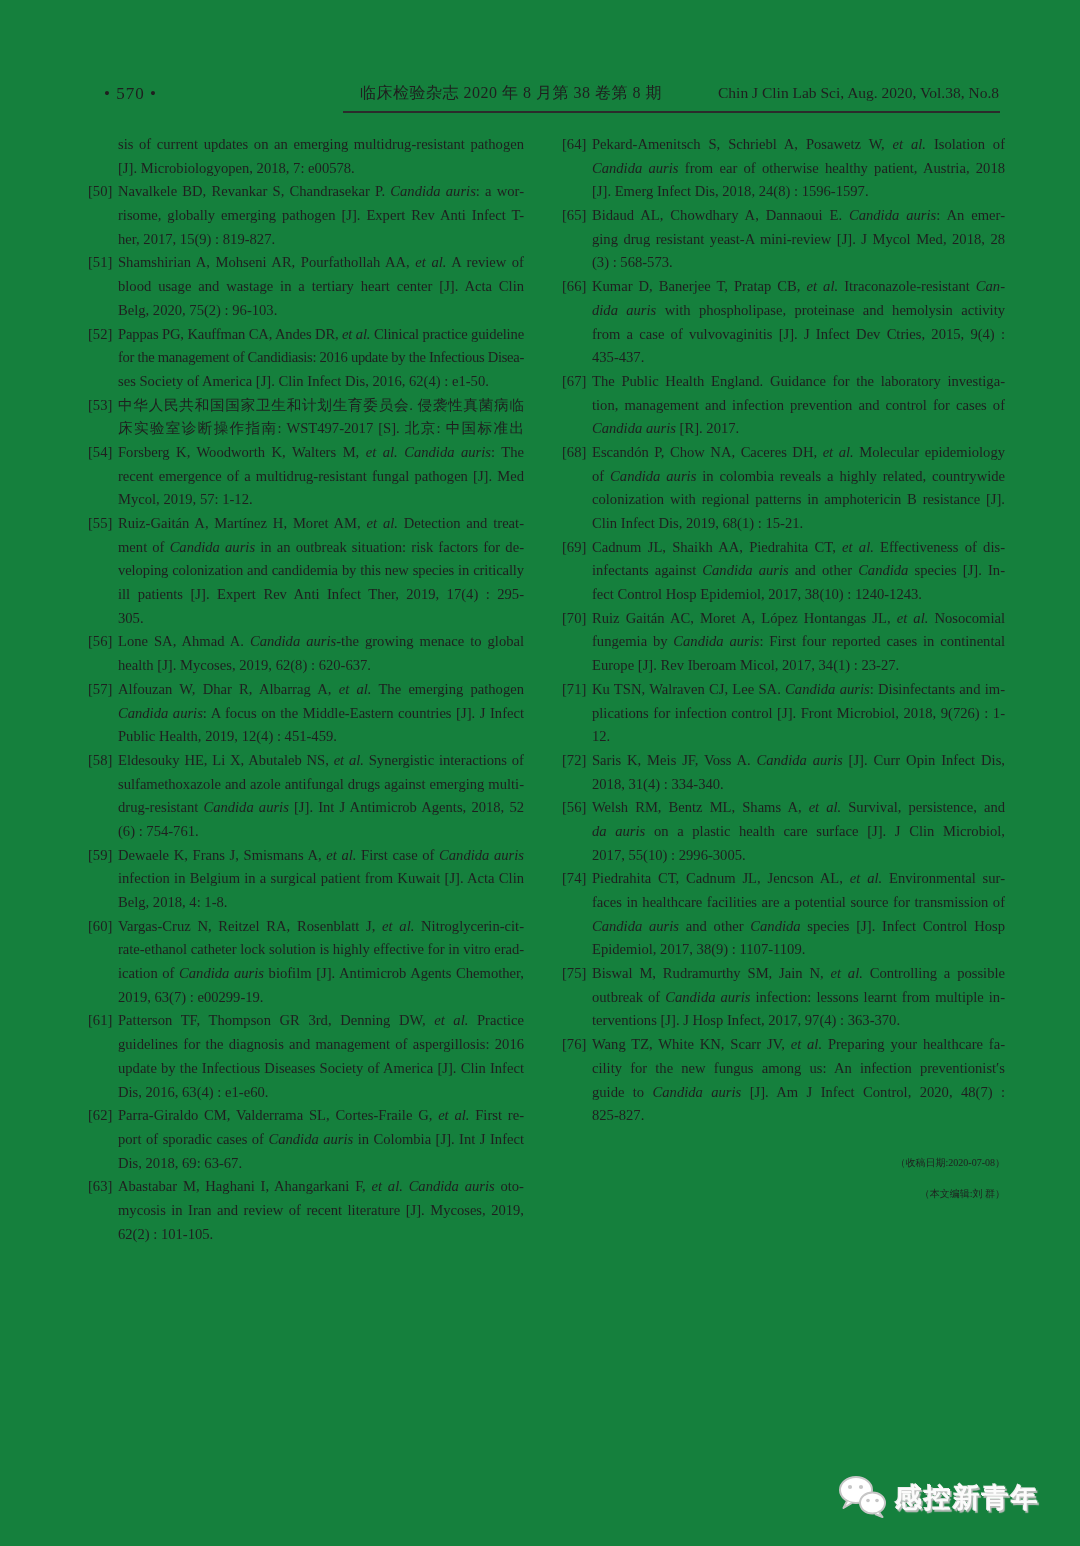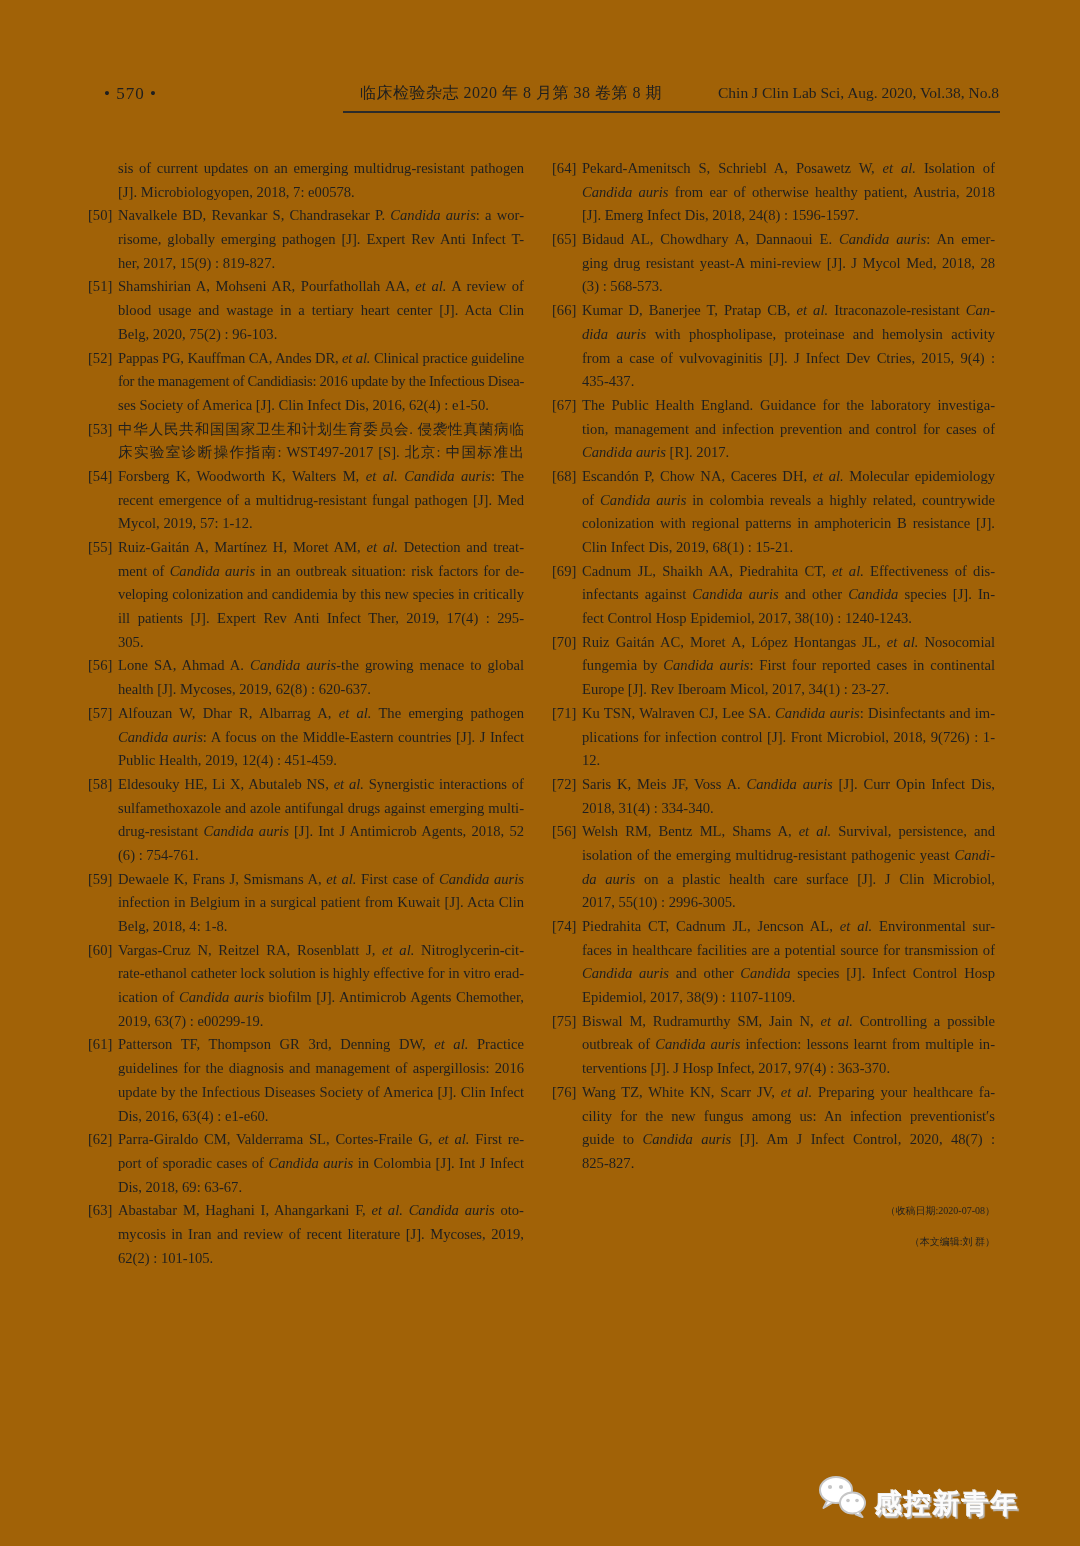--- a/index.html
+++ b/index.html
@@ -1,39 +1,39 @@
 <!DOCTYPE html>
 <html><head>
 <meta charset="utf-8">
 <style>
   html,body{margin:0;padding:0;background:#ffffff;}
   .page{
-    position:relative;width:1080px;height:1546px;background:#a16207;
+    position:relative;width:1080px;height:1546px;background:#15803d;
     font-family:"Liberation Serif","DejaVu Serif",serif;color:#1f1f1f;
     overflow:hidden;
   }
   
   .pageno{position:absolute;left:104px;top:84px;font-size:17px;letter-spacing:1px;}
   .jcn{position:absolute;left:360px;top:83px;font-size:16px;letter-spacing:.5px;}
   .jen{position:absolute;left:718px;top:84px;font-size:15.5px;}
   .rule{position:absolute;left:343px;top:111px;width:657px;height:2px;background:#2b2b2b;}
   
-  .cols{position:absolute;left:88px;top:133px;display:flex;gap:28px;margin-top:24px;}
+  .cols{position:absolute;left:88px;top:133px;display:flex;gap:38px;}
   .col{width:436px;}
   .col.rightcol{width:443px;}
   .ref{position:relative;padding-left:30px;font-size:14.6px;line-height:23.7px;}
   .ref .num{position:absolute;left:0;top:0;}
   .line{text-align:justify;text-align-last:justify;max-height:23.7px;overflow:hidden;}
   .line.last{text-align-last:left;}
   .line i{font-style:italic;}
   
   .endnotes{margin-top:19px;text-align:right;font-size:10px;line-height:31px;}
   
   .wm{
-    position:absolute;left:816px;top:1474px;display:flex;align-items:flex-end;gap:7px;
+    position:absolute;left:836px;top:1474px;display:flex;align-items:center;gap:7px;
   }
   .wm-text{
     font-family:"Liberation Sans","DejaVu Sans",sans-serif;
     font-size:27px;font-weight:bold;letter-spacing:2px;
     color:#fbfbfb;text-shadow:1.5px 1.5px 1px #bdbdbd,-1px -1px 0 #efefef;
   }
 </style>
 </head>
 <body>
 
@@ -191,21 +191,20 @@
           <div class="line last">12.</div>
         </div>
         <div class="ref">
           <span class="num">[72]</span>
           <div class="line">Saris K, Meis JF, Voss A. <i>Candida auris</i> [J]. Curr Opin Infect Dis,</div>
           <div class="line last">2018, 31(4) : 334-340.</div>
         </div>
         <div class="ref">
           <span class="num">[56]</span>
           <div class="line">Welsh RM, Bentz ML, Shams A, <i>et al.</i> Survival, persistence, and</div>
-          <div class="line">isolation of the emerging multidrug-resistant pathogenic yeast <i>Candi-</i></div>
           <div class="line"><i>da auris</i> on a plastic health care surface [J]. J Clin Microbiol,</div>
           <div class="line last">2017, 55(10) : 2996-3005.</div>
         </div>
         <div class="ref">
           <span class="num">[74]</span>
           <div class="line">Piedrahita CT, Cadnum JL, Jencson AL, <i>et al.</i> Environmental sur-</div>
           <div class="line">faces in healthcare facilities are a potential source for transmission of</div>
           <div class="line"><i>Candida auris</i> and other <i>Candida</i> species [J]. Infect Control Hosp</div>
           <div class="line last">Epidemiol, 2017, 38(9) : 1107-1109.</div>
         </div>

